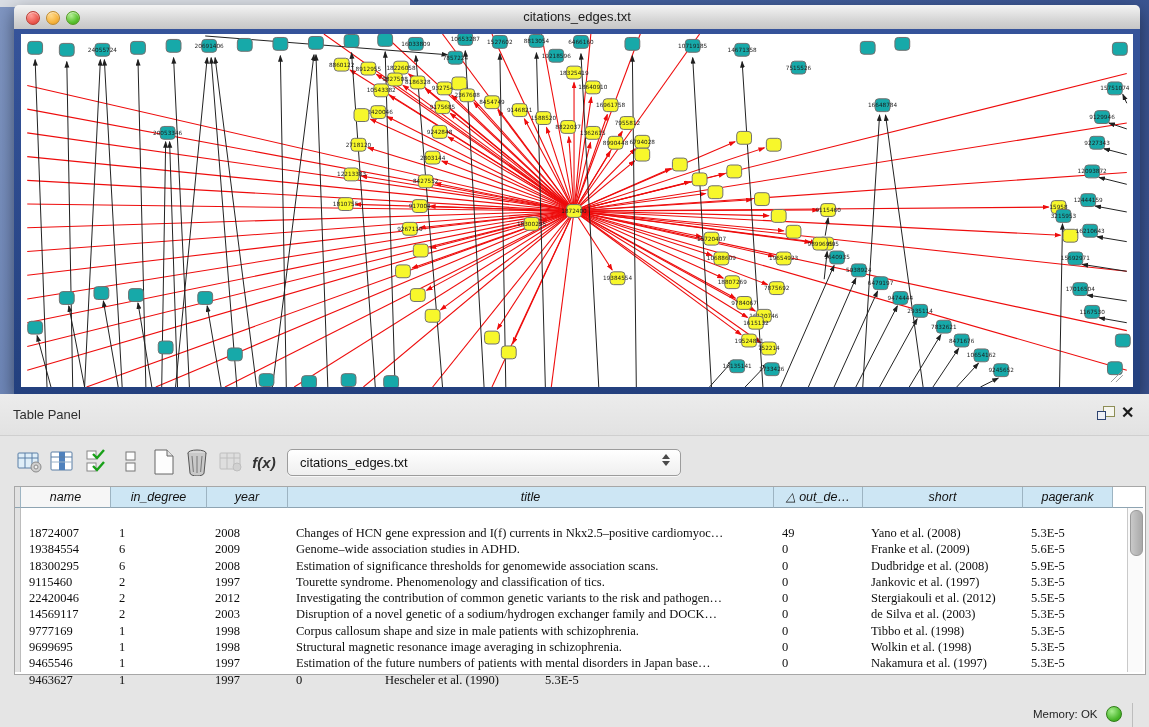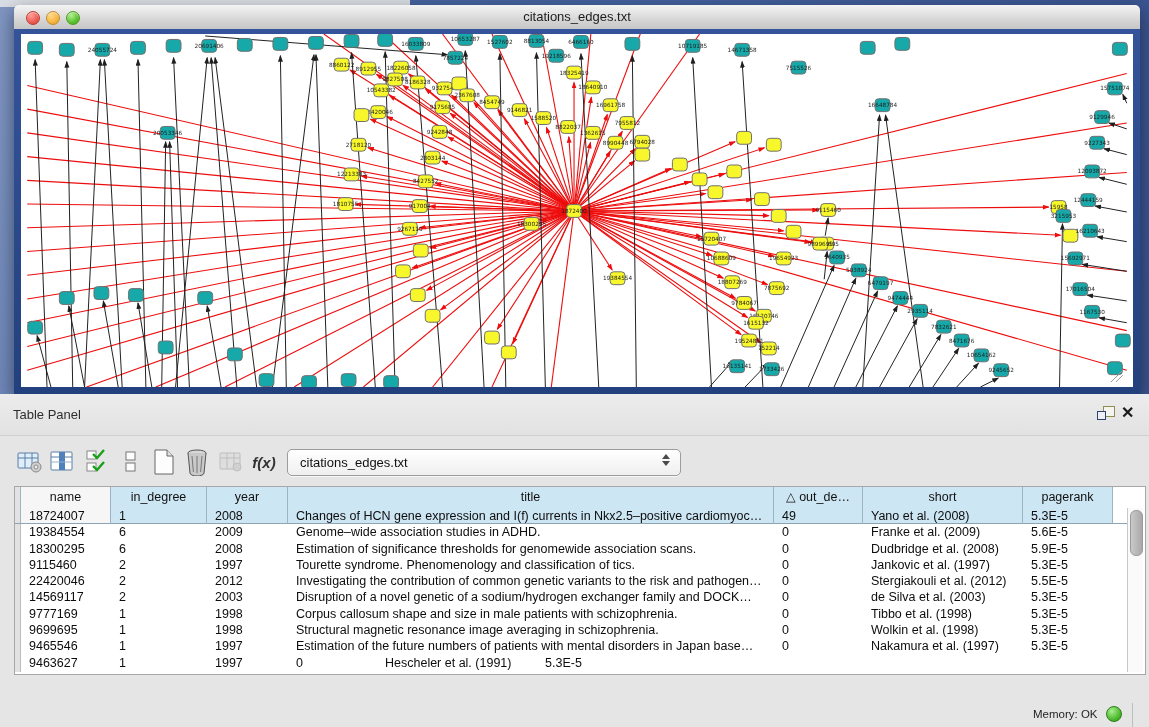--- a/index.html
+++ b/index.html
@@ -38,25 +38,25 @@
     background:linear-gradient(#ffffff,#efefef);box-shadow:0 1px 0 rgba(255,255,255,.7);display:flex;align-items:center;}
   #dropdown-value{margin-left:12px;font-size:13px;color:#111;}
   #dropdown-arrows{position:absolute;right:10px;top:4px;display:flex;flex-direction:column;gap:2px;}
   #dropdown-arrows i{width:0;height:0;border-left:4px solid transparent;border-right:4px solid transparent;display:block;}
   #dropdown-arrows .up{border-bottom:5px solid #4a4a4a;}
   #dropdown-arrows .dn{border-top:5px solid #4a4a4a;}
 
   
   #data-table{left:14px;top:486px;width:1130px;height:187px;background:#fff;border:1px solid #a7a7a7;}
   #thead{position:absolute;left:0;top:0;height:21px;width:1128px;display:flex;}
-  .th{box-sizing:border-box;height:37px;line-height:20px;text-align:center;font-size:12.5px;color:#111;
-      background:#cde6f4;border-right:1px solid #9db4c2;border-bottom:1px solid #8ea4b2;overflow:hidden;white-space:nowrap;}
+  .th{box-sizing:border-box;height:21px;line-height:20px;text-align:center;font-size:12.5px;color:#111;
+      background:#cde6f4;border-right:1px solid #9db4c2;border-bottom:1px solid #8ea4b2;overflow:hidden;white-space:nowrap;font-style:italic;}
   .th.first{background:#f6f6f6;}
   #gutter{position:absolute;left:0;top:0;width:6px;height:185px;background:#e2e2e2;border-right:1px solid #bcbcbc;box-sizing:border-box;}
-  #tbody{position:absolute;left:6px;top:21px;width:1108px;}
+  #tbody{position:absolute;left:6px;top:38px;width:1108px;font-family:Liberation Serif, serif;}
   .tr{display:flex;height:16.3px;}
   .td{box-sizing:border-box;padding:0 0 0 8px;font-size:12.5px;line-height:16.3px;color:#0d0d0d;overflow:hidden;white-space:nowrap;}
   #vscroll{position:absolute;left:1112px;top:21px;width:16px;height:164px;background:#fafafa;border-left:1px solid #c9c9c9;box-sizing:border-box;}
   #vthumb{position:absolute;left:2px;top:2px;width:11px;height:44px;border-radius:6px;background:linear-gradient(90deg,#c9c9c9,#a9a9a9);border:1px solid #9a9a9a;}
 
   
   #tab-bar{left:443px;top:675px;height:19px;display:flex;border:1px solid #989898;border-radius:4px;overflow:hidden;background:#fff;}
   .seg{height:19px;line-height:19px;font-size:12.5px;padding:0 13px;color:#1d1d1d;background:linear-gradient(#ffffff,#ececec);border-right:1px solid #bdbdbd;}
   .seg:last-child{border-right:none;}
   .seg.sel{background:linear-gradient(#7e7e7e,#646464);color:#efefef;}
@@ -885,21 +885,21 @@
           <div class="td" style="width: 486px;">Estimation of the future numbers of patients with mental disorders in Japan base…</div>
           <div class="td" style="width: 89px;">0</div>
           <div class="td" style="width: 160px;">Nakamura et al. (1997)</div>
           <div class="td" style="width: 90px;">5.3E-5</div>
         </div>
         <div class="tr">
           <div class="td" style="width: 90px;">9463627</div>
           <div class="td" style="width: 96px;">1</div>
           <div class="td" style="width: 81px;">1997</div>
           <div class="td" style="width: 89px;">0</div>
-          <div class="td" style="width: 160px;">Hescheler et al. (1991)</div>
+          <div class="td" style="width: 160px;">Hescheler et al. (1990)</div>
           <div class="td" style="width: 90px;">5.3E-5</div>
         </div>
       </div>
     <div id="vscroll">
       <div id="vthumb"></div>
     </div>
   </div>
 
 
   <div class="abs" id="memory-label">Memory: OK</div>

